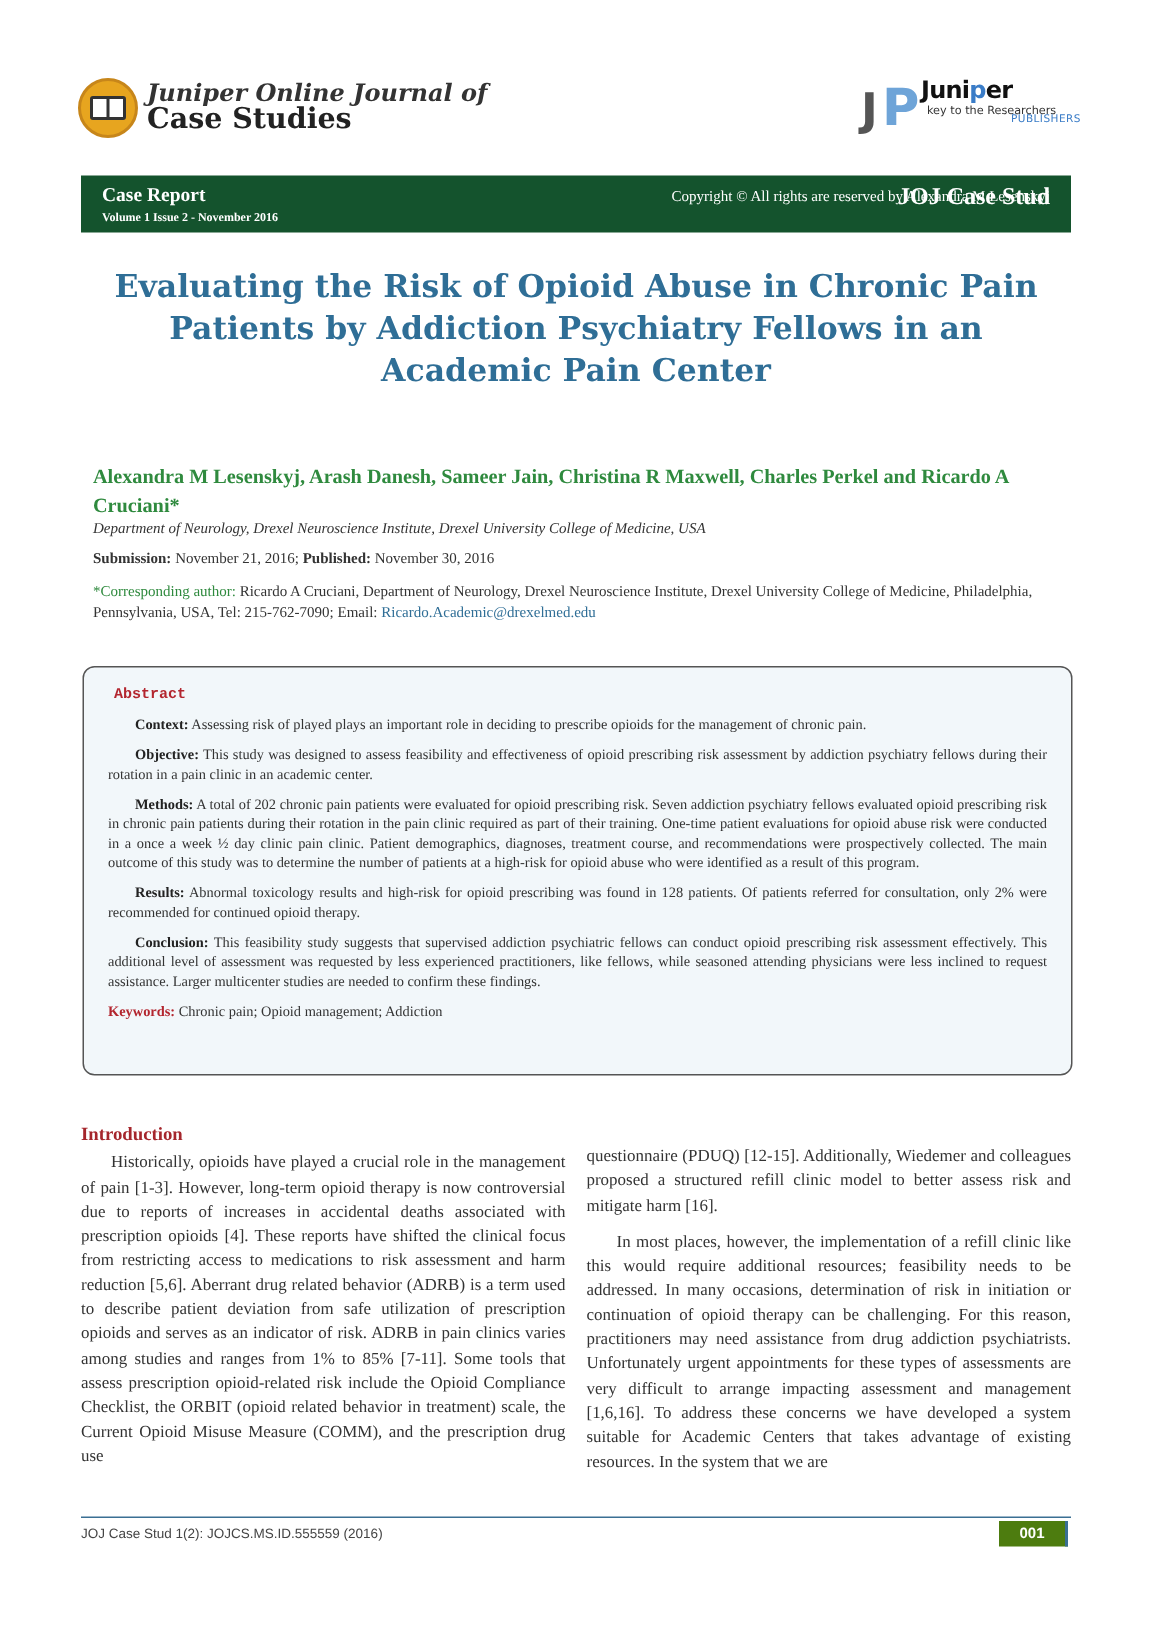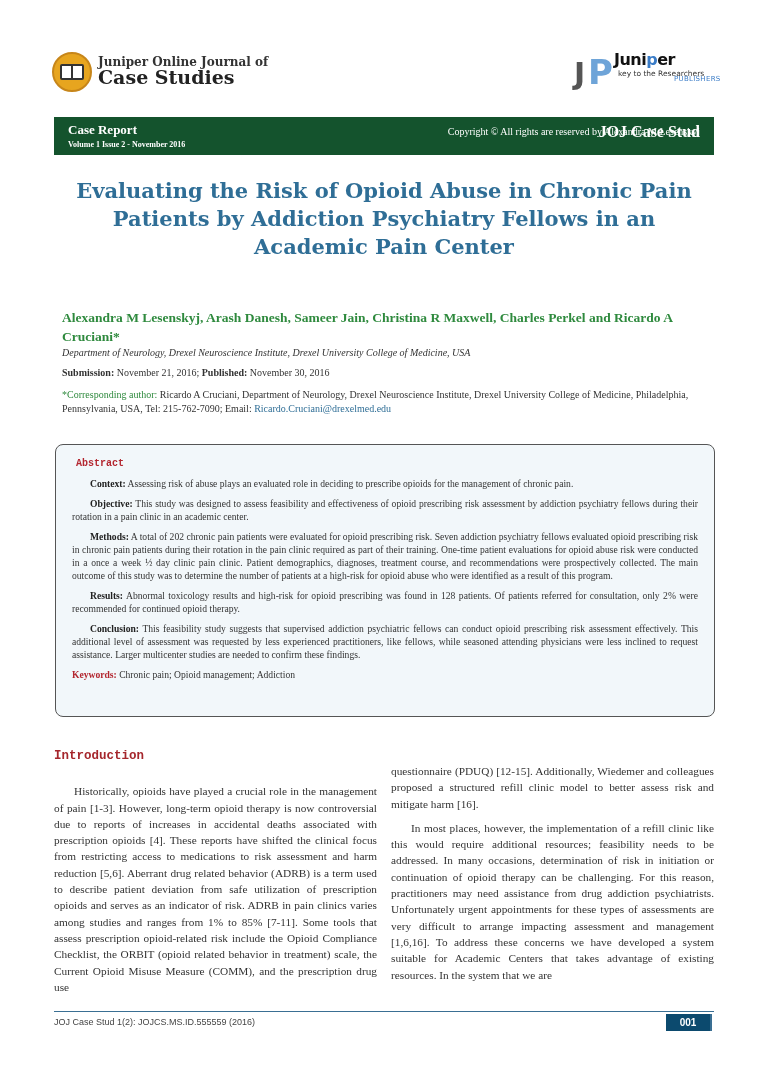--- a/index.html
+++ b/index.html
@@ -7,21 +7,21 @@
   body { font-family: "DejaVu Serif", serif; color: #222; position: relative; }
 
   .page { position: absolute; left: 0; top: 0; width: 768px; height: 1087px; }
 
   
   .logo-left { position: absolute; left: 52px; top: 52px; display: flex; align-items: center; }
   .logo-circle { width: 40px; height: 40px; border-radius: 50%; background: #e7a51f; border: 2px solid #c7861a; display: flex; align-items: center; justify-content: center; }
   .logo-book { width: 24px; height: 16px; background: #fff; border: 2px solid #333; border-radius: 2px; position: relative; }
   .logo-book::after { content: ""; position: absolute; left: 9px; top: -2px; width: 2px; height: 16px; background: #333; }
   .logo-text { margin-left: 6px; line-height: 1.05; }
-  .logo-line1 { font-family: "DejaVu Serif", serif; font-weight: bold; font-size: 12px; color: #333; }
+  .logo-line1 { font-family: "DejaVu Serif", serif; font-weight: bold; font-size: 16px; color: #333; font-style: italic; }
   .logo-line2 { font-family: "DejaVu Serif", serif; font-weight: bold; font-size: 19px; color: #222; }
 
   .logo-right { position: absolute; left: 570px; top: 50px; width: 150px; height: 46px; }
   .jp-mark { position: absolute; left: 0; top: 2px; width: 40px; height: 42px; }
   .jp-j { position: absolute; left: 4px; top: 4px; font-family: "DejaVu Sans", sans-serif; font-weight: bold; font-size: 30px; color: #555; }
   .jp-p { position: absolute; left: 18px; top: 0; font-family: "DejaVu Sans", sans-serif; font-weight: bold; font-size: 34px; color: #6ea4d8; }
   .jp-name { position: absolute; left: 44px; top: 0; font-family: "DejaVu Sans", sans-serif; font-weight: bold; font-size: 16px; color: #111; letter-spacing: -0.5px; }
   .jp-name .blue { color: #3a7cc7; }
   .jp-pub { position: absolute; left: 84px; top: 25px; font-family: "DejaVu Sans", sans-serif; font-size: 7px; color: #3a7cc7; letter-spacing: 0.3px; padding-left: 20px; }
   .jp-tag { position: absolute; left: 48px; top: 19px; font-family: "DejaVu Sans", sans-serif; font-size: 7.5px; color: #333; }
@@ -50,28 +50,28 @@
   .abstract .abs-h { color: #b3262f; font-weight: bold; font-size: 10px; margin-left: 4px; margin-bottom: 7px; font-family: Liberation Mono, monospace; }
   .abstract p { text-align: justify; margin-bottom: 7px; text-indent: 18px; }
   .abstract p b { color: #222; }
   .abstract .kw { text-indent: 0; }
   .abstract .kw b { color: #b3262f; }
 
   
   .col { position: absolute; top: 748px; width: 323px; font-family: "Liberation Serif", serif; font-size: 11.3px; line-height: 16.3px; color: #333; text-align: justify; }
   .col-left { left: 54px; }
   .col-right { left: 391px; top: 763px; }
-  .sec-h { font-family: Liberation Mono, monospace; font-weight: bold; font-size: 12.5px; color: #a5262c; margin-bottom: 19px; }
+  .sec-h { font-family: Liberation Serif, serif; font-weight: bold; font-size: 12.5px; color: #a5262c; margin-bottom: 3px; }
   .col p { text-indent: 20px; margin-bottom: 8px; }
   .col p.noind { text-indent: 0; }
 
   
   .footer-line { position: absolute; left: 54px; top: 1011px; width: 660px; height: 1px; background: #3a6f93; }
   .footer-cite { position: absolute; left: 54px; top: 1017px; font-family: "Liberation Sans", sans-serif; font-size: 9px; color: #444; }
-  .footer-page { position: absolute; left: 666px; top: 1014px; width: 46px; height: 17px; background: #0c4a6e; color: #fff; font-family: "Liberation Sans", sans-serif; font-weight: bold; font-size: 10px; text-align: center; line-height: 17px; border-right: 2px solid #3a6f93; }
+  .footer-page { position: absolute; left: 666px; top: 1014px; width: 46px; height: 17px; background: #4d7c0f; color: #fff; font-family: "Liberation Sans", sans-serif; font-weight: bold; font-size: 10px; text-align: center; line-height: 17px; border-right: 2px solid #3a6f93; }
 </style>
 </head>
 <body>
 
 <div class="page">
 
   <div class="logo-left">
     <div class="logo-circle">
         <div class="logo-book"></div>
       </div>
@@ -99,26 +99,26 @@
   </div>
 
   <h1 class="title">Evaluating the Risk of Opioid Abuse in Chronic Pain Patients by Addiction Psychiatry Fellows in an Academic Pain Center</h1>
 
   <div class="authors">Alexandra M Lesenskyj, Arash Danesh, Sameer Jain, Christina R Maxwell, Charles Perkel and Ricardo A Cruciani*</div>
   <div class="affil">Department of Neurology, Drexel Neuroscience Institute, Drexel University College of Medicine, USA</div>
   <div class="dates">
     <b>Submission:</b><span> November 21, 2016; </span><b>Published:</b><span> November 30, 2016</span>
   </div>
   <div class="corr">
-    <span class="lbl">*Corresponding author:</span><span> Ricardo A Cruciani, Department of Neurology, Drexel Neuroscience Institute, Drexel University College of Medicine, Philadelphia, Pennsylvania, USA, Tel: 215-762-7090; Email: </span><span class="email">Ricardo.Cruciani@drexelmed.edu</span>
+    <span class="lbl">*Corresponding author:</span><span> Ricardo A Cruciani, Department of Neurology, Drexel Neuroscience Institute, Drexel University College of Medicine, Philadelphia, Pennsylvania, USA, Tel: 215-762-7090; Email: </span><span class="email">Ricardo.Academic@drexelmed.edu</span>
   </div>
 
   <div class="abstract">
     <div class="abs-h">Abstract</div>
-    <p><b>Context:</b><span> Assessing risk of abuse plays an evaluated role in deciding to prescribe opioids for the management of chronic pain.</span></p>
+    <p><b>Context:</b><span> Assessing risk of played plays an important role in deciding to prescribe opioids for the management of chronic pain.</span></p>
     <p><b>Objective:</b><span> This study was designed to assess feasibility and effectiveness of opioid prescribing risk assessment by addiction psychiatry fellows during their rotation in a pain clinic in an academic center.</span></p>
     <p><b>Methods:</b><span> A total of 202 chronic pain patients were evaluated for opioid prescribing risk. Seven addiction psychiatry fellows evaluated opioid prescribing risk in chronic pain patients during their rotation in the pain clinic required as part of their training. One-time patient evaluations for opioid abuse risk were conducted in a once a week ½ day clinic pain clinic. Patient demographics, diagnoses, treatment course, and recommendations were prospectively collected. The main outcome of this study was to determine the number of patients at a high-risk for opioid abuse who were identified as a result of this program.</span></p>
     <p><b>Results:</b><span> Abnormal toxicology results and high-risk for opioid prescribing was found in 128 patients. Of patients referred for consultation, only 2% were recommended for continued opioid therapy.</span></p>
     <p><b>Conclusion:</b><span> This feasibility study suggests that supervised addiction psychiatric fellows can conduct opioid prescribing risk assessment effectively. This additional level of assessment was requested by less experienced practitioners, like fellows, while seasoned attending physicians were less inclined to request assistance. Larger multicenter studies are needed to confirm these findings.</span></p>
     <p class="kw"><b>Keywords:</b><span> Chronic pain; Opioid management; Addiction</span></p>
   </div>
 
   <div class="col col-left">
     <div class="sec-h">Introduction</div>
     <p>Historically, opioids have played a crucial role in the management of pain [1-3]. However, long-term opioid therapy is now controversial due to reports of increases in accidental deaths associated with prescription opioids [4]. These reports have shifted the clinical focus from restricting access to medications to risk assessment and harm reduction [5,6]. Aberrant drug related behavior (ADRB) is a term used to describe patient deviation from safe utilization of prescription opioids and serves as an indicator of risk. ADRB in pain clinics varies among studies and ranges from 1% to 85% [7-11]. Some tools that assess prescription opioid-related risk include the Opioid Compliance Checklist, the ORBIT (opioid related behavior in treatment) scale, the Current Opioid Misuse Measure (COMM), and the prescription drug use</p>

